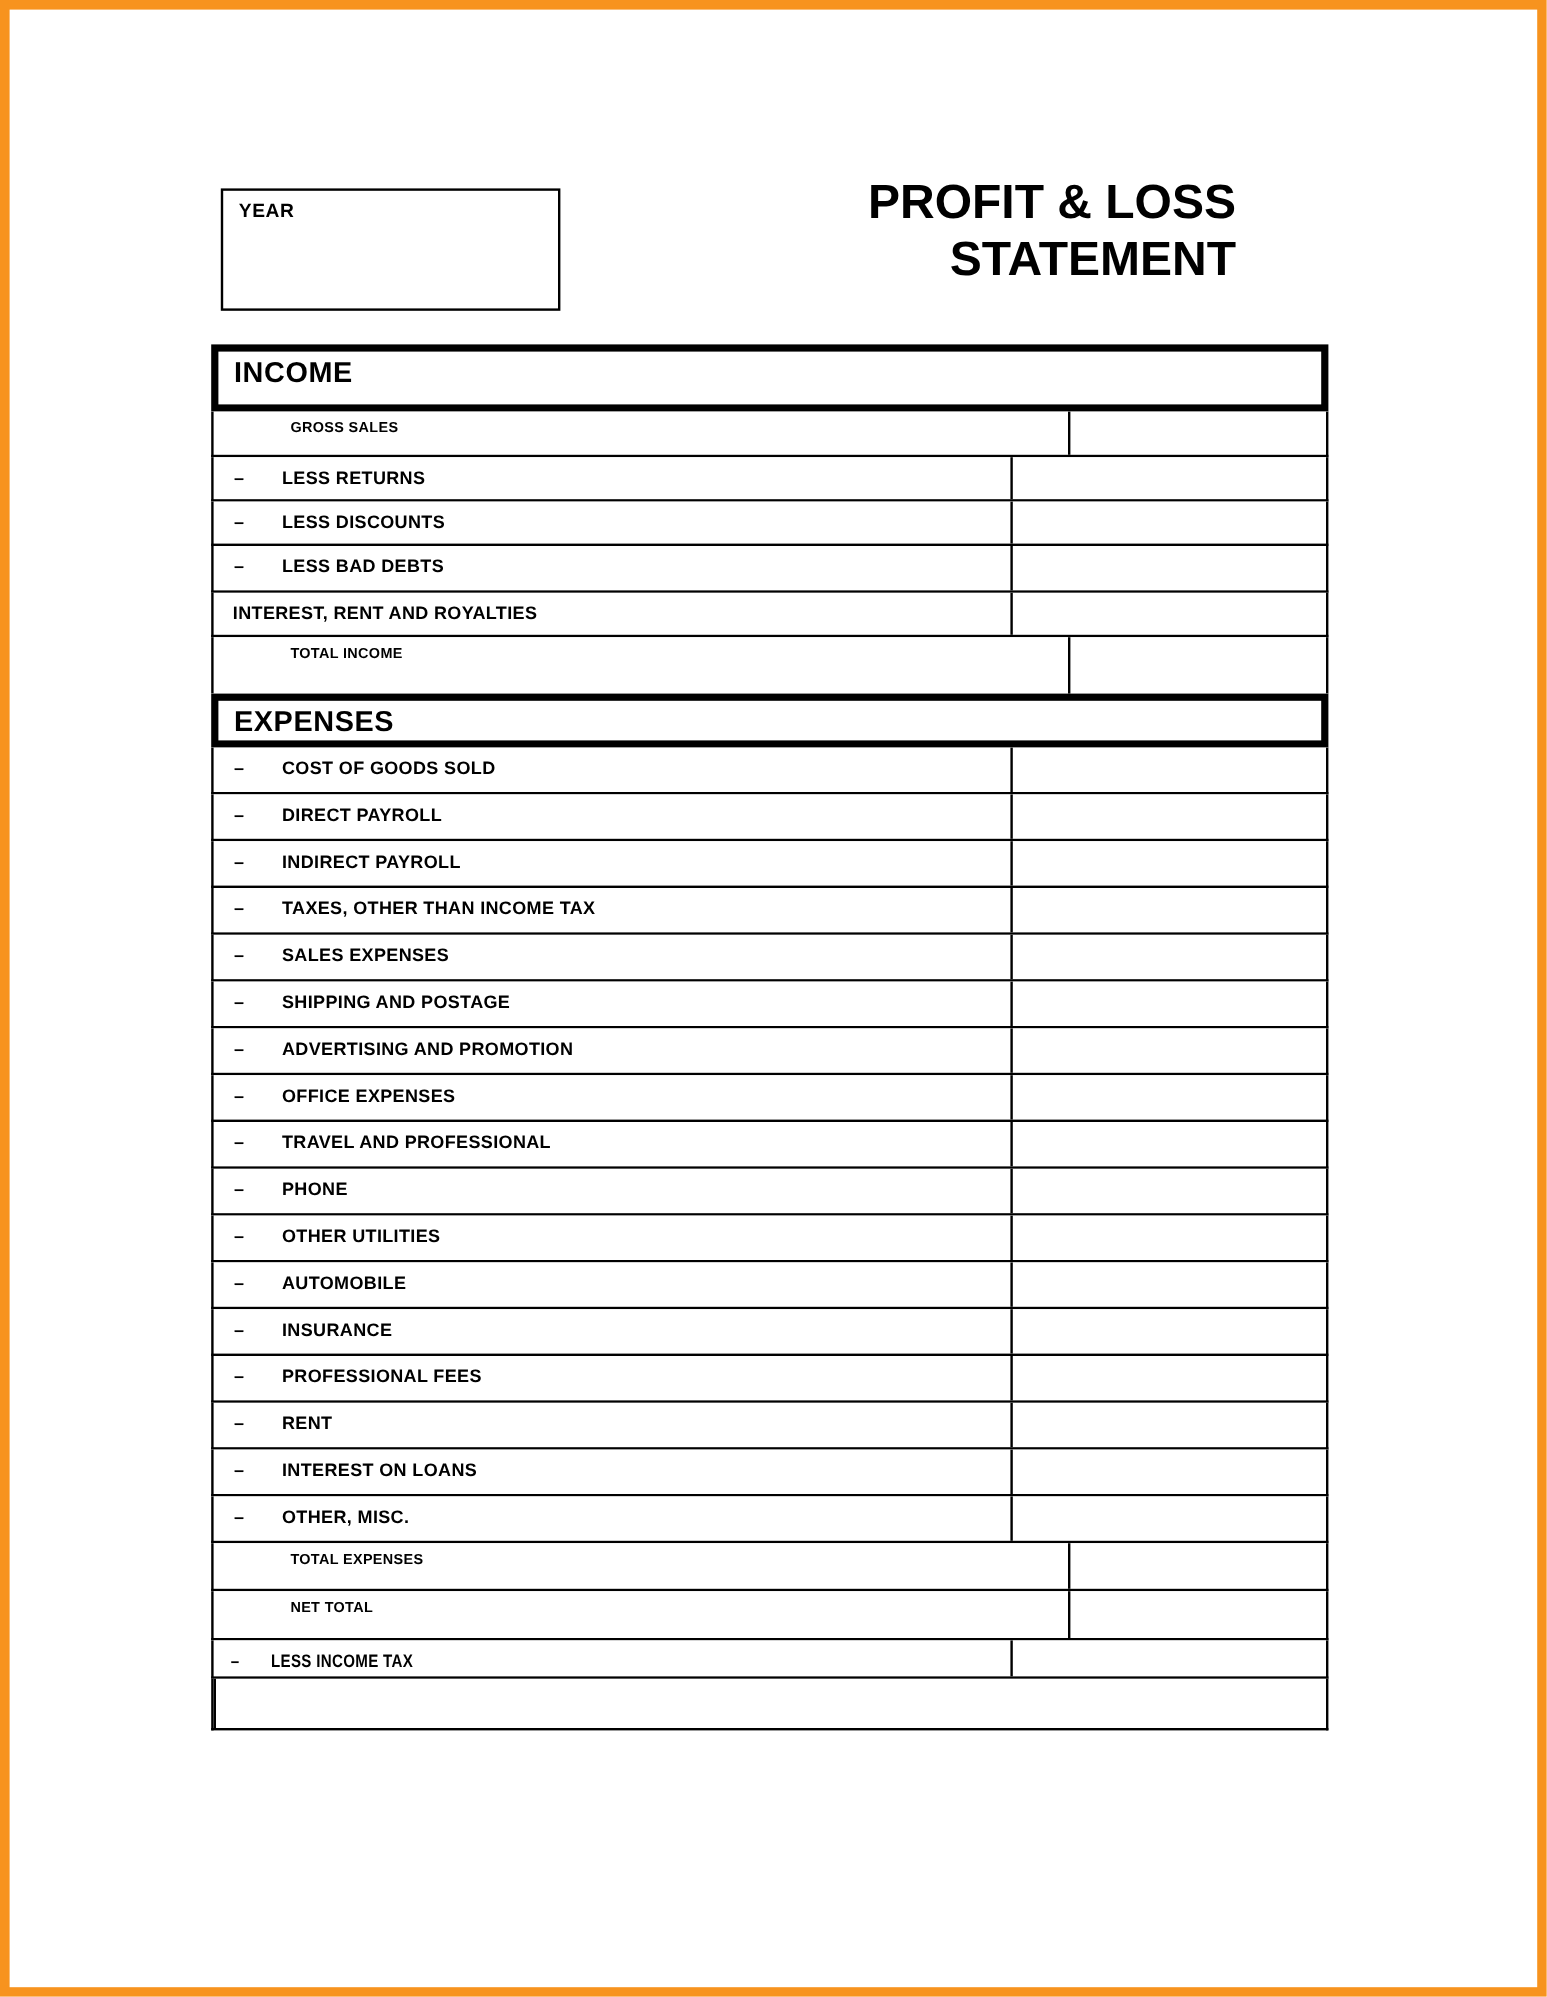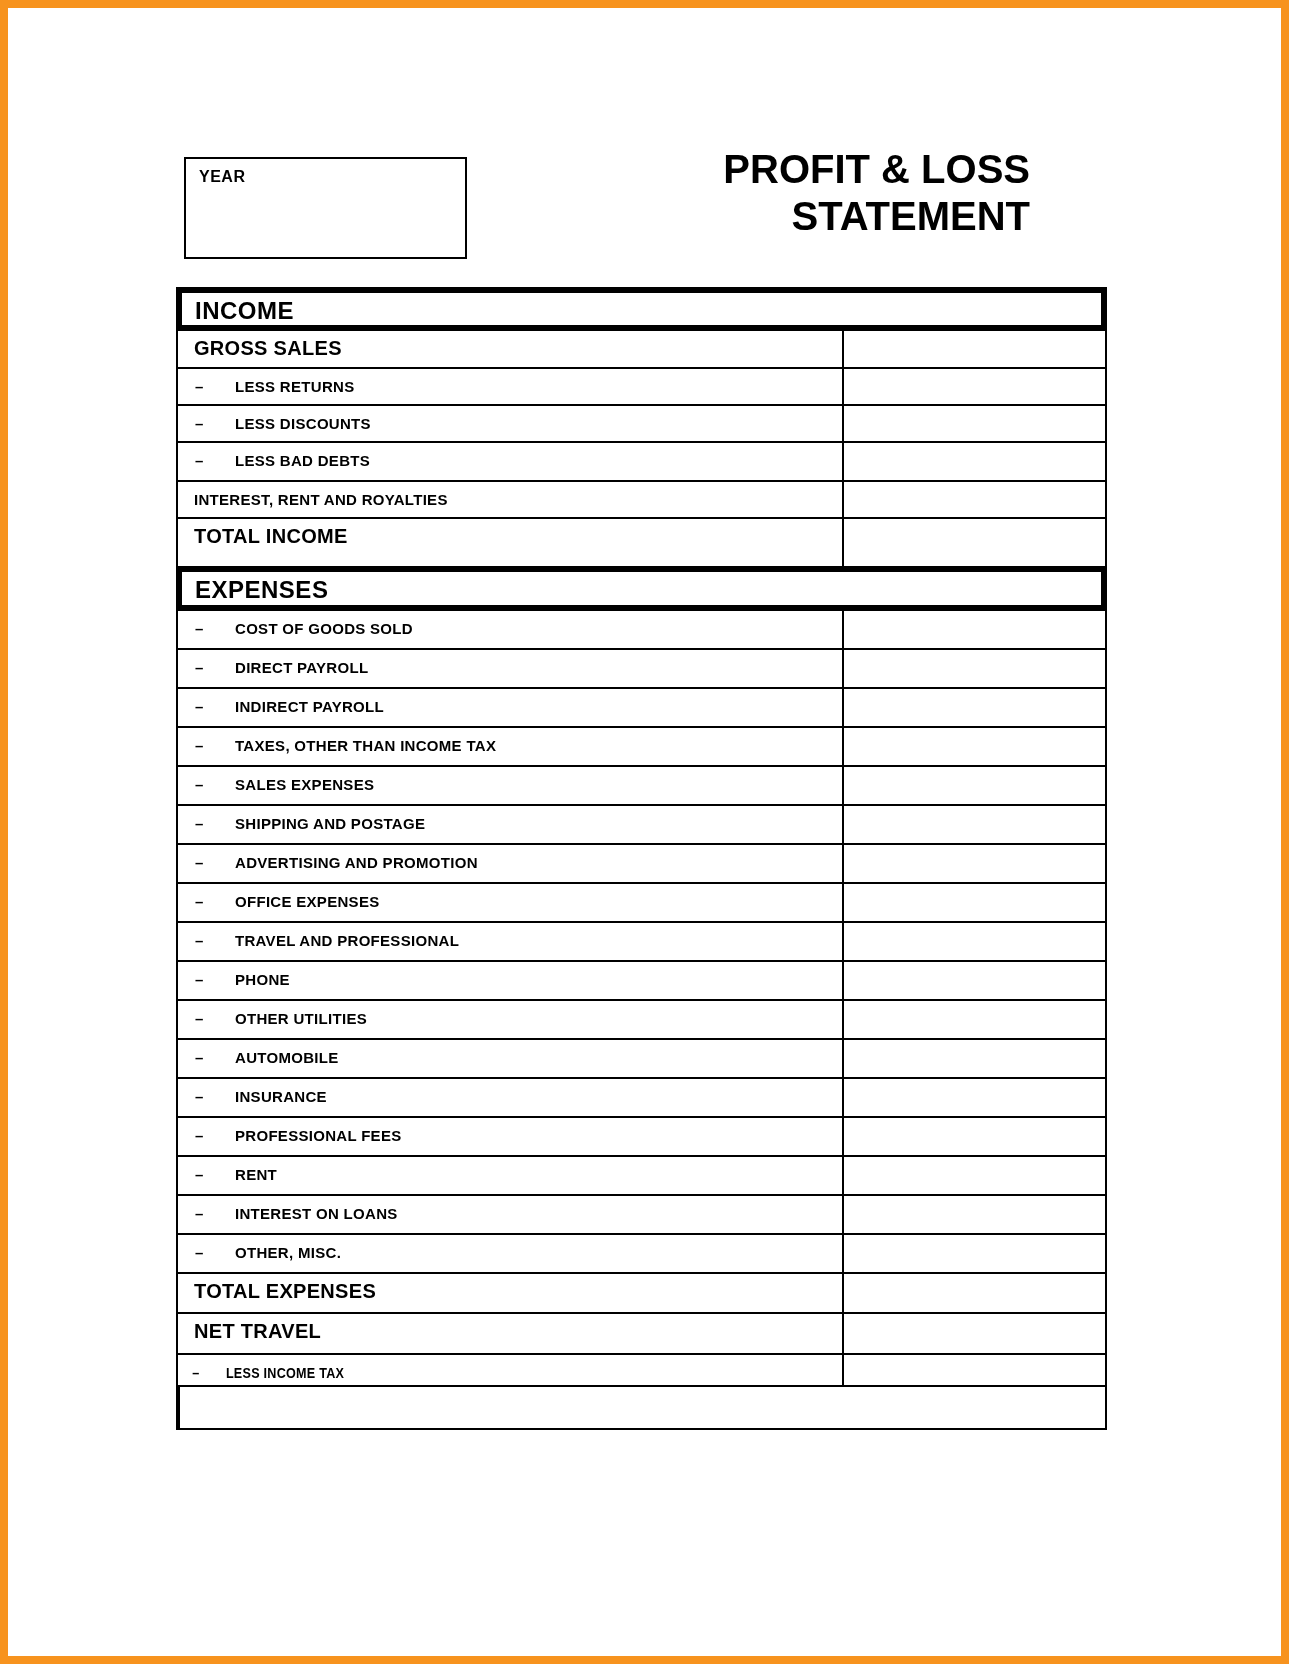--- a/index.html
+++ b/index.html
@@ -21,29 +21,29 @@
   .title{
     position:absolute;top:146px;right:259px;text-align:right;
     font-weight:bold;font-size:40px;line-height:47px;white-space:nowrap;
   }
   
   .pl{position:absolute;left:176px;top:287px;width:931px;box-sizing:border-box;}
   .sec-hdr{
     box-sizing:border-box;border:6px solid #000;height:45px;background:#fff;
     font-size:24px;font-weight:bold;padding:4px 0 0 13px;letter-spacing:.5px;
   }
-  .sec-hdr.income{height:44px;}
+  .sec-hdr.income{height:56px;}
   .row{
     box-sizing:border-box;border:2px solid #000;border-top:none;
     display:flex;background:#fff;
   }
   .row.no-b{border-bottom:none;}
   .row .lbl{width:664px;box-sizing:border-box;}
   .row .val{flex:1;border-left:2px solid #000;}
-  .lbl.major{font-size:20px;font-weight:bold;padding:6px 0 0 16px;letter-spacing:.3px;}
+  .lbl.major{font-size:12px;font-weight:bold;padding:6px 0 0 16px;letter-spacing:.3px;margin-left:48px;}
   .lbl.item{font-size:15px;font-weight:bold;padding-top:9px;letter-spacing:.3px;}
   .lbl.plain{font-size:15px;font-weight:bold;padding:9px 0 0 16px;letter-spacing:.3px;}
   .item .dash{display:inline-block;margin-left:17px;width:40px;}
   .cond{display:inline-block;transform:scaleX(0.84);transform-origin:0 50%;white-space:nowrap;}
   
   .h38{height:38px}.h37{height:37px}.h39{height:39px}.h47{height:47px}
   .h40{height:40px}.h41{height:41px}.h44{height:32px}.h43{height:43px}
 </style>
 </head>
 <body>
@@ -156,21 +156,21 @@
   </div>
   <div class="row h39">
     <div class="lbl item"><span class="dash">–</span><span>OTHER, MISC.</span></div>
     <div class="val"></div>
   </div>
   <div class="row h40">
     <div class="lbl major">TOTAL EXPENSES</div>
     <div class="val"></div>
   </div>
   <div class="row h41">
-    <div class="lbl major">NET TRAVEL</div>
+    <div class="lbl major">NET TOTAL</div>
     <div class="val"></div>
   </div>
   <div class="row h44">
     <div class="lbl item"><span class="cond"><span class="dash">–</span><span>LESS INCOME TAX</span></span></div>
     <div class="val"></div>
   </div>
   <div class="row h43">
     <div class="val"></div>
   </div>
 

